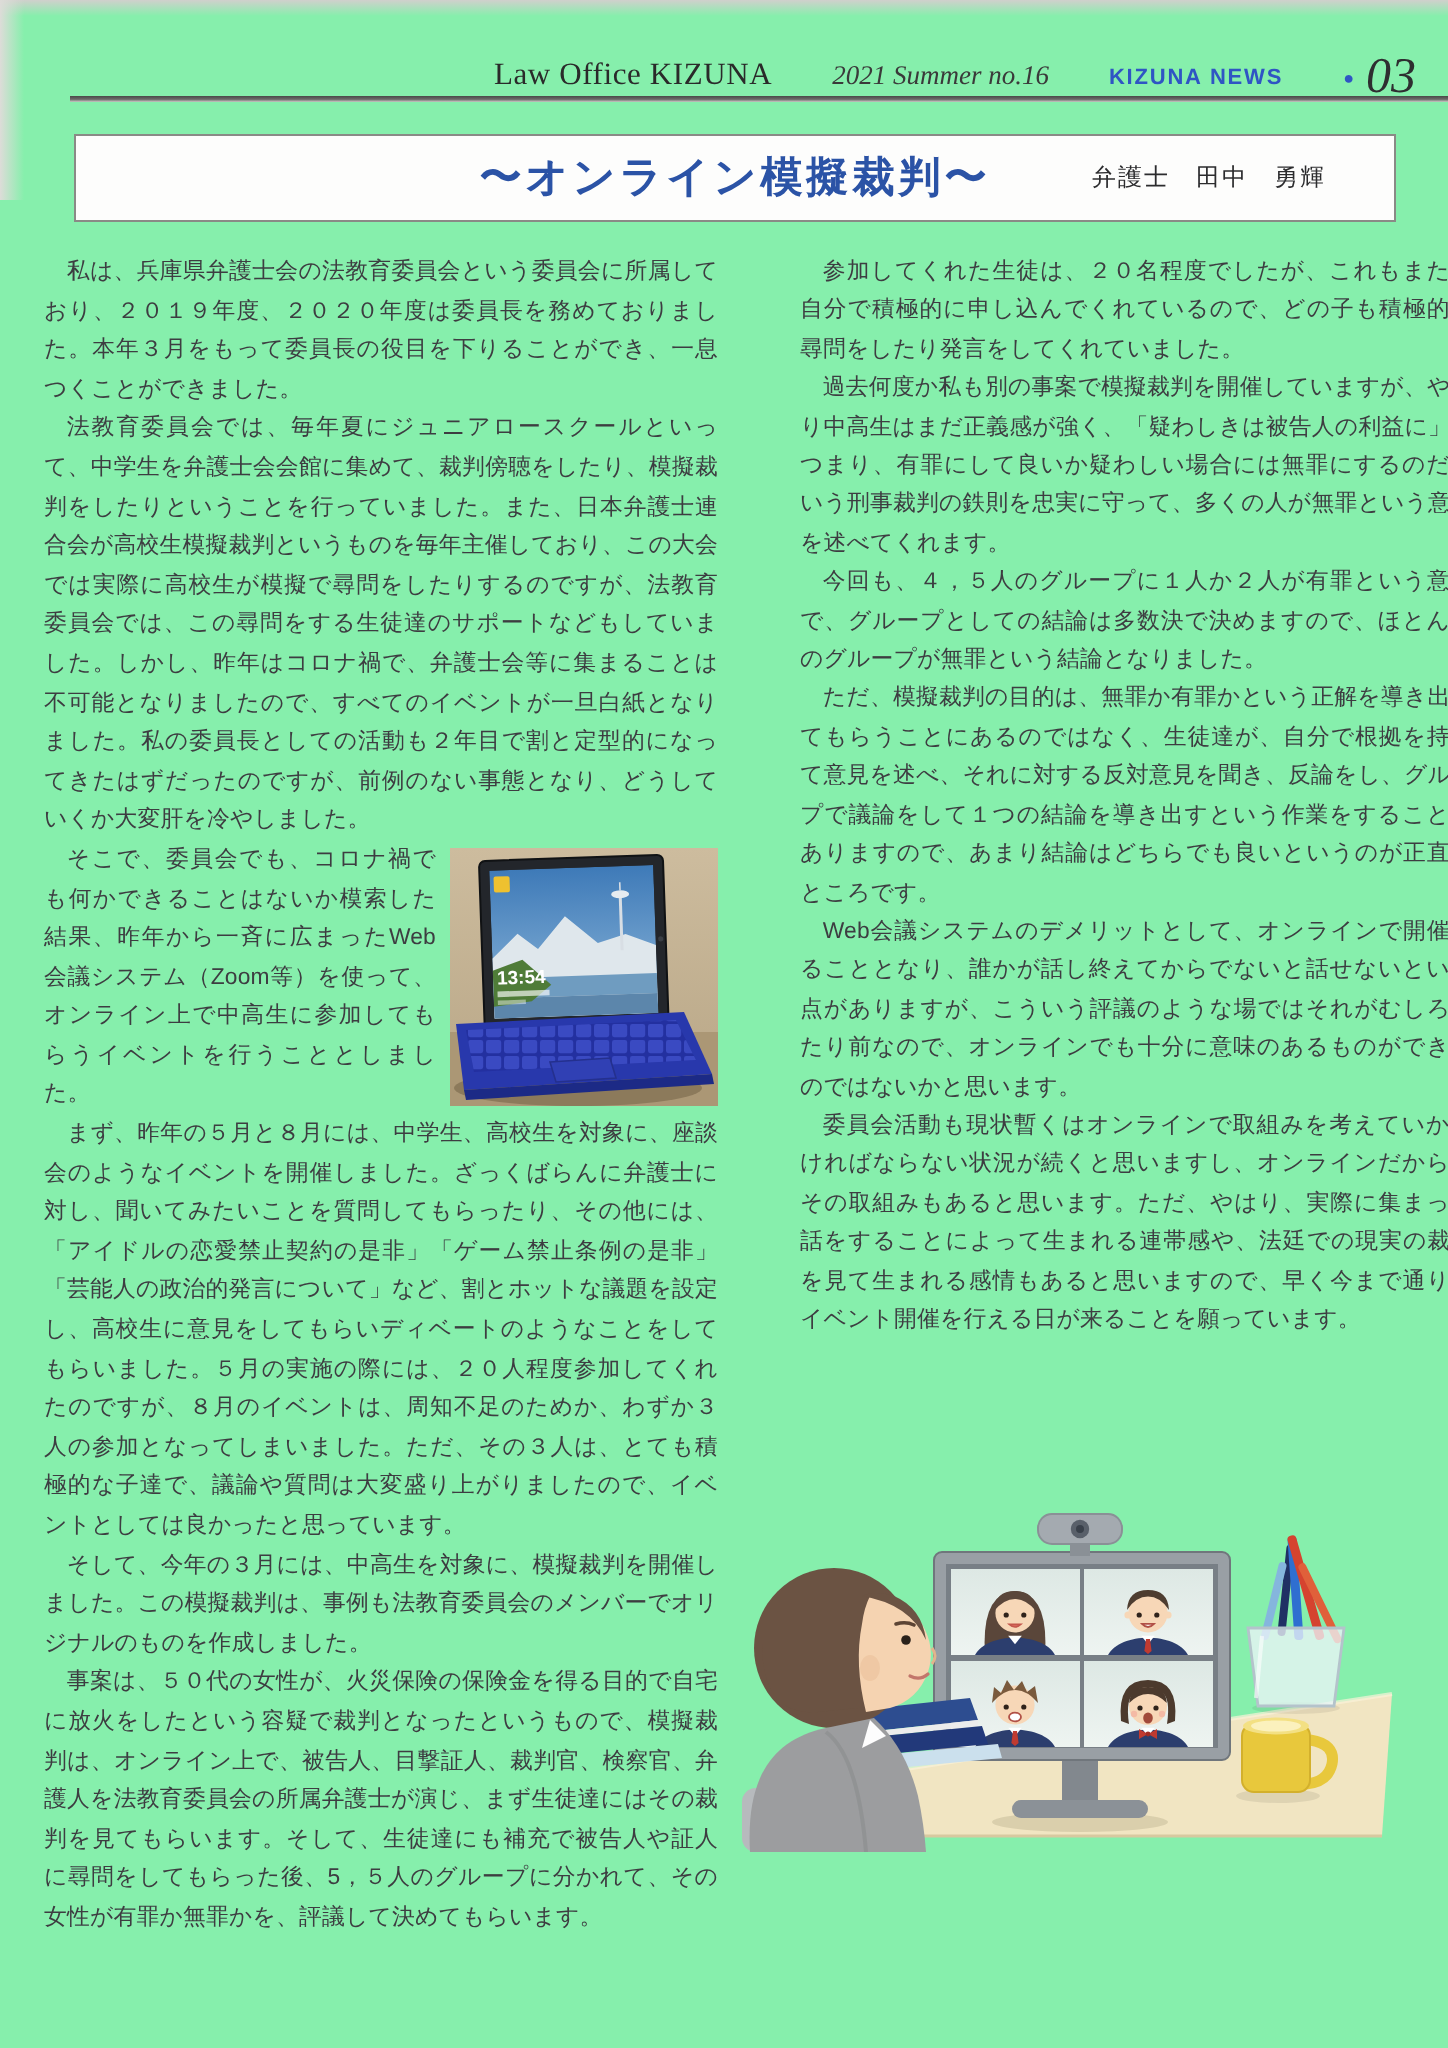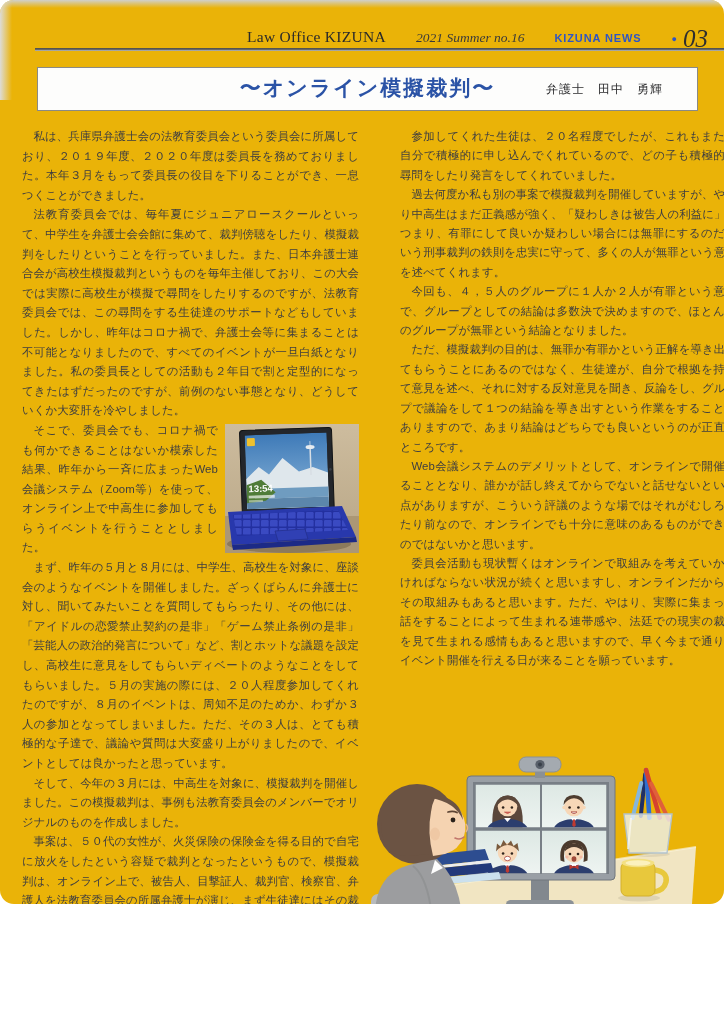--- a/index.html
+++ b/index.html
@@ -1,21 +1,20 @@
 <!DOCTYPE html>
 <html lang="ja"><head>
 <meta charset="utf-8">
 <style>
   * { box-sizing: border-box; margin: 0; padding: 0; }
   html, body { background: #ffffff; }
   .page {
-    position: relative; width: 724px; height: 904px;
-    background: #eab308; overflow: hidden;
+    position: relative; width: 724px; height: 1024px;
+    background: #86efac; overflow: hidden;
     font-family: "Liberation Sans", sans-serif;
-    border-radius: 14px;
   }
   .scan-top { position: absolute; top: 0; left: 0; right: 0; height: 8px;
     background: linear-gradient(180deg, #d0d0cc, rgba(208,208,204,0)); }
   .scan-corner { position: absolute; top: 0; left: 0; width: 12px; height: 100px;
     background: linear-gradient(90deg, #dddcd8, rgba(221,220,216,0)); }
 
   .header { position: absolute; top: 25px; left: 0; right: 16px;
     display: flex; justify-content: flex-end; align-items: baseline; gap: 30px; }
   .brand { font-family: "Liberation Serif", serif; font-size: 15.5px; color: #2a2a2a; letter-spacing: .3px; }
   .issue { font-family: Liberation Serif, serif; font-style: italic; font-size: 13.5px; color: #3a3a3a; }
@@ -119,21 +118,21 @@
           <polygon points="8,91 113,86 123,106 12,112" fill="#2330a0"></polygon>
           <polygon points="8,91 113,86 123,106 12,112" fill="url(#keys)"></polygon>
           <polygon points="50,107 80,105 83,115 53,117" fill="#3040b4" stroke="#24308e" stroke-width="0.8"></polygon>
         </g>
       </svg>
     </div>
 
     <p>そこで、委員会でも、コロナ禍でも何かできることはないか模索した結果、昨年から一斉に広まったWeb会議システム（Zoom等）を使って、オンライン上で中高生に参加してもらうイベントを行うこととしました。</p>
     <p>まず、昨年の５月と８月には、中学生、高校生を対象に、座談会のようなイベントを開催しました。ざっくばらんに弁護士に対し、聞いてみたいことを質問してもらったり、その他には、「アイドルの恋愛禁止契約の是非」「ゲーム禁止条例の是非」「芸能人の政治的発言について」など、割とホットな議題を設定し、高校生に意見をしてもらいディベートのようなことをしてもらいました。５月の実施の際には、２０人程度参加してくれたのですが、８月のイベントは、周知不足のためか、わずか３人の参加となってしまいました。ただ、その３人は、とても積極的な子達で、議論や質問は大変盛り上がりましたので、イベントとしては良かったと思っています。</p>
     <p>そして、今年の３月には、中高生を対象に、模擬裁判を開催しました。この模擬裁判は、事例も法教育委員会のメンバーでオリジナルのものを作成しました。</p>
-    <p>事案は、５０代の女性が、火災保険の保険金を得る目的で自宅に放火をしたという容疑で裁判となったというもので、模擬裁判は、オンライン上で、被告人、目撃証人、裁判官、検察官、弁護人を法教育委員会の所属弁護士が演じ、まず生徒達にはその裁判を見てもらいます。そして、生徒達にも補充で被告人や証人に尋問をしてもらった後、４，５人のグループに分かれて、その女性が有罪か無罪かを、評議して決めてもらいます。</p>
+    <p>事案は、５０代の女性が、火災保険の保険金を得る目的で自宅に放火をしたという容疑で裁判となったというもので、模擬裁判は、オンライン上で、被告人、目撃証人、裁判官、検察官、弁護人を法教育委員会の所属弁護士が演じ、まず生徒達にはその裁判を見てもらいます。そして、生徒達にも補充で被告人や証人に尋問をしてもらった後、5，５人のグループに分かれて、その女性が有罪か無罪かを、評議して決めてもらいます。</p>
   </div>
 
   <div class="col col-right">
     <p>参加してくれた生徒は、２０名程度でしたが、これもまた皆自分で積極的に申し込んでくれているので、どの子も積極的に尋問をしたり発言をしてくれていました。</p>
     <p>過去何度か私も別の事案で模擬裁判を開催していますが、やはり中高生はまだ正義感が強く、「疑わしきは被告人の利益に」、つまり、有罪にして良いか疑わしい場合には無罪にするのだという刑事裁判の鉄則を忠実に守って、多くの人が無罪という意見を述べてくれます。</p>
     <p>今回も、４，５人のグループに１人か２人が有罪という意見で、グループとしての結論は多数決で決めますので、ほとんどのグループが無罪という結論となりました。</p>
     <p>ただ、模擬裁判の目的は、無罪か有罪かという正解を導き出してもらうことにあるのではなく、生徒達が、自分で根拠を持って意見を述べ、それに対する反対意見を聞き、反論をし、グループで議論をして１つの結論を導き出すという作業をすることにありますので、あまり結論はどちらでも良いというのが正直なところです。</p>
     <p>Web会議システムのデメリットとして、オンラインで開催することとなり、誰かが話し終えてからでないと話せないという点がありますが、こういう評議のような場ではそれがむしろ当たり前なので、オンラインでも十分に意味のあるものができたのではないかと思います。</p>
     <p>委員会活動も現状暫くはオンラインで取組みを考えていかなければならない状況が続くと思いますし、オンラインだからこその取組みもあると思います。ただ、やはり、実際に集まって話をすることによって生まれる連帯感や、法廷での現実の裁判を見て生まれる感情もあると思いますので、早く今まで通りのイベント開催を行える日が来ることを願っています。</p>
   </div>

